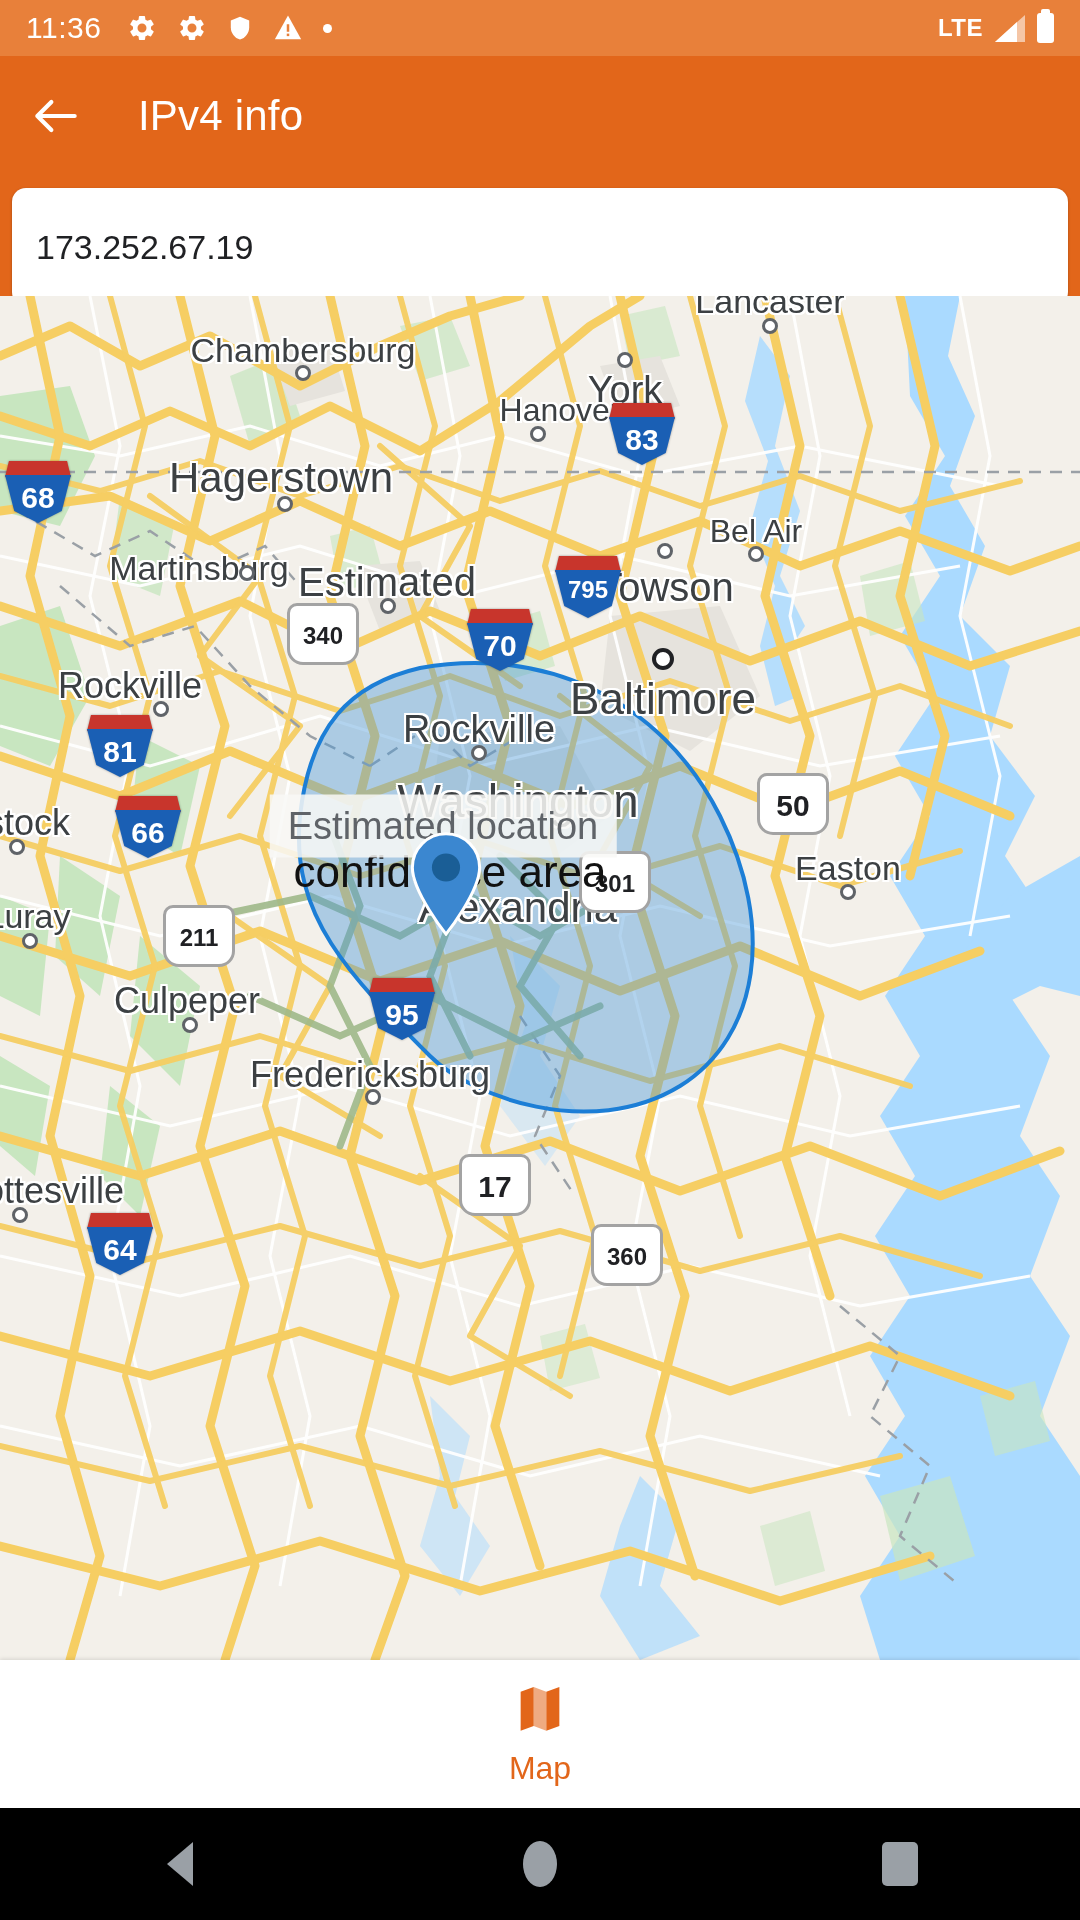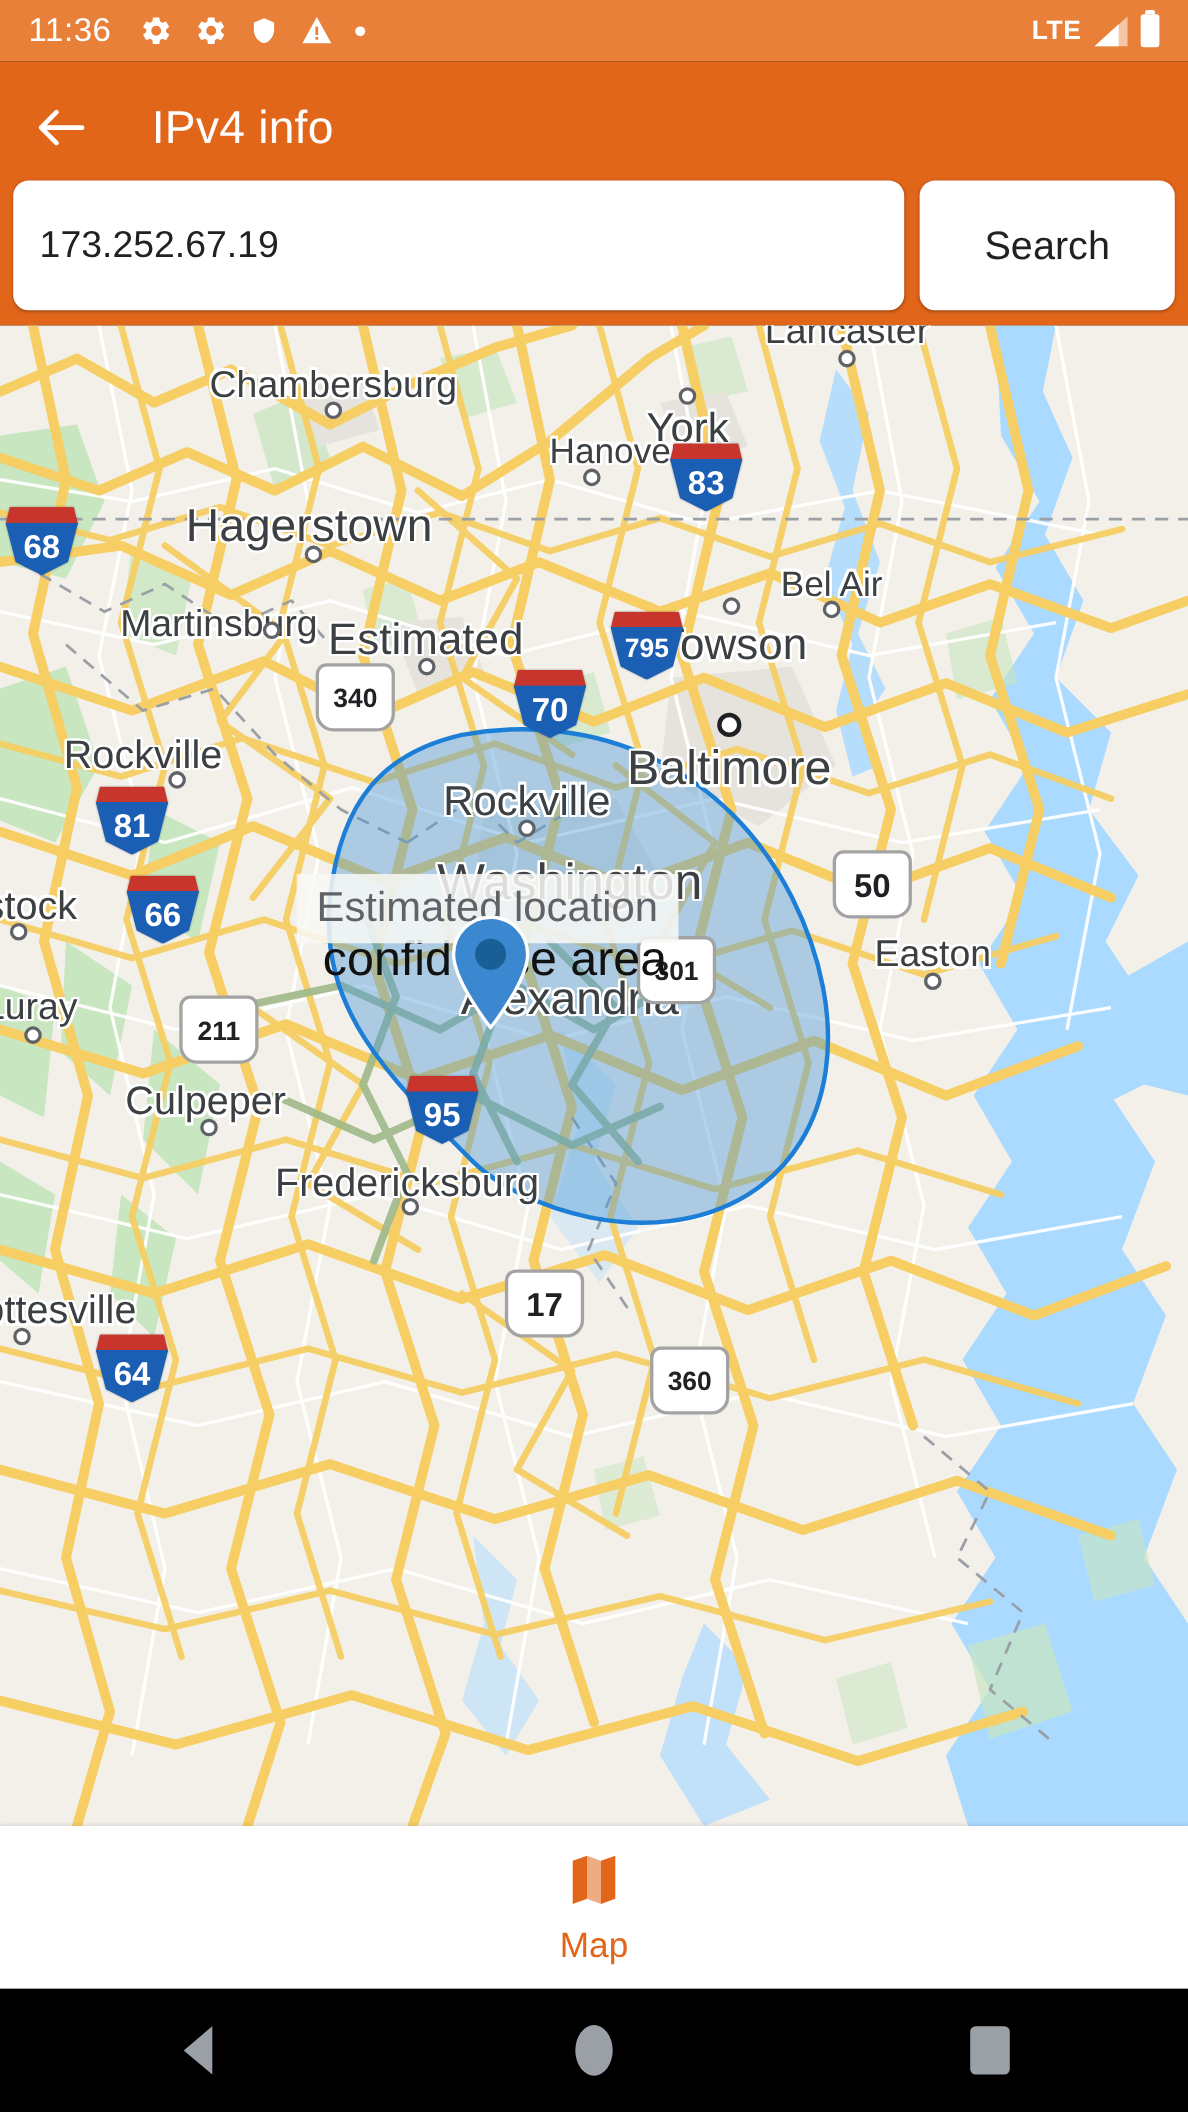--- a/index.html
+++ b/index.html
@@ -51,21 +51,21 @@
   .appbar-row { height: 120px; display: flex; align-items: center; }
   .back-btn {
     width: 112px; height: 120px; display: flex; align-items: center; justify-content: center;
     cursor: pointer;
   }
   .appbar-title {
     color: #fff; font-size: 42px; font-weight: 400; letter-spacing: .2px;
     margin-left: 26px;
   }
   .searchrow {
-    position: absolute; left: 0; top: 108px; width: 1080px;
+    position: absolute; left: 0; top: 132px; width: 1080px;
     display: flex; align-items: flex-start; padding: 0 12px; gap: 14px;
   }
   .search-field {
     flex: 1; height: 118px; background: #fff; border-radius: 14px;
     display: flex; align-items: center; padding: 0 24px;
     box-shadow: 0 1px 3px rgba(0,0,0,.28);
   }
   .search-field-text { font-size: 34px; color: #202124; }
   .search-btn {
     width: 232px; height: 118px; background: #fff; border-radius: 14px;
@@ -193,23 +193,20 @@
           <path fill="none" stroke="#fff" stroke-width="1.8" stroke-linecap="round" stroke-linejoin="round" d="M20 12H4M10 6l-6 6 6 6"></path>
         </svg>
       </div>
       <div class="appbar-title">IPv4 info</div>
     </div>
 
     <div class="searchrow">
       <div class="search-field">
         <span class="search-field-text" title="IP address">173.252.67.19</span>
       </div>
-      <div class="search-btn">
-        <span class="search-btn-text">Search</span>
-      </div>
     </div>
   </div>
 
   <div class="map">
 
     <svg class="map-canvas" viewBox="0 0 1080 1364" preserveAspectRatio="none">
       <defs>
         <clipPath id="mapclip">
             <rect x="0" y="0" width="1080" height="1364"></rect>
           </clipPath>

